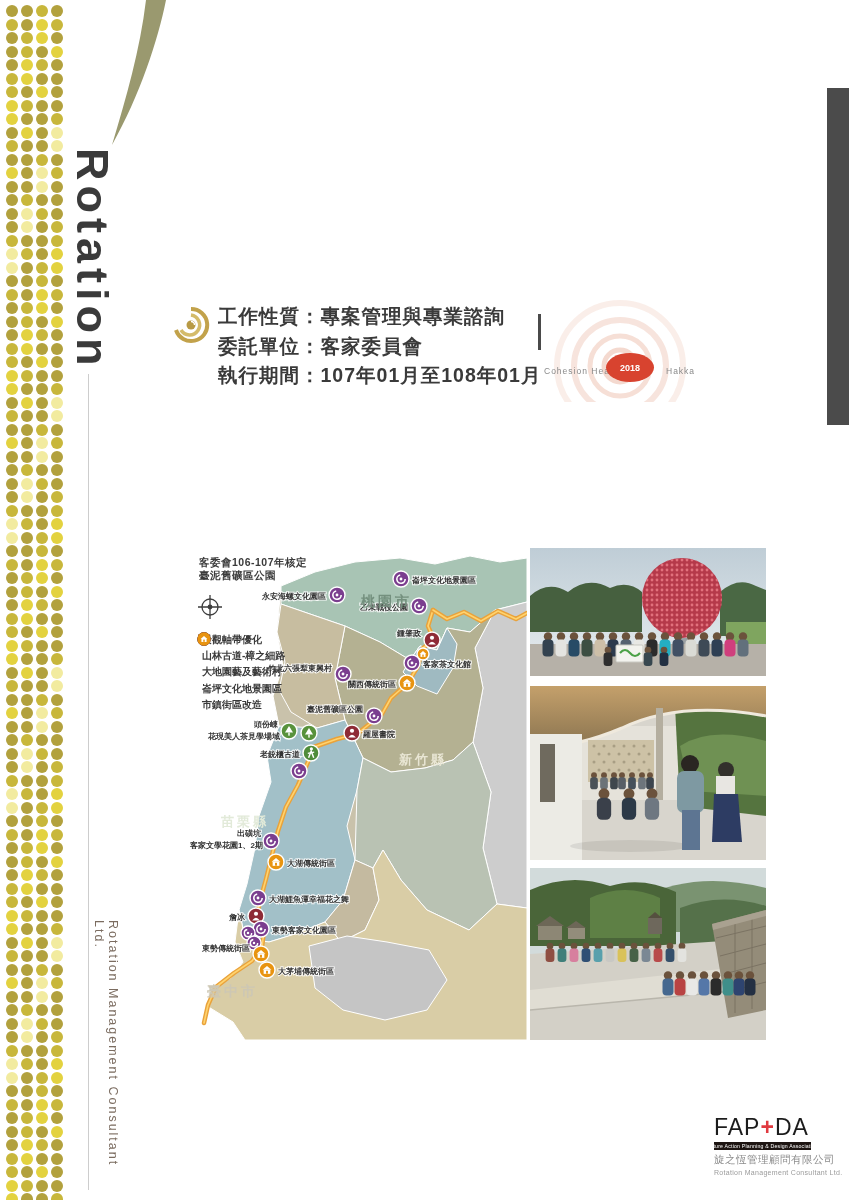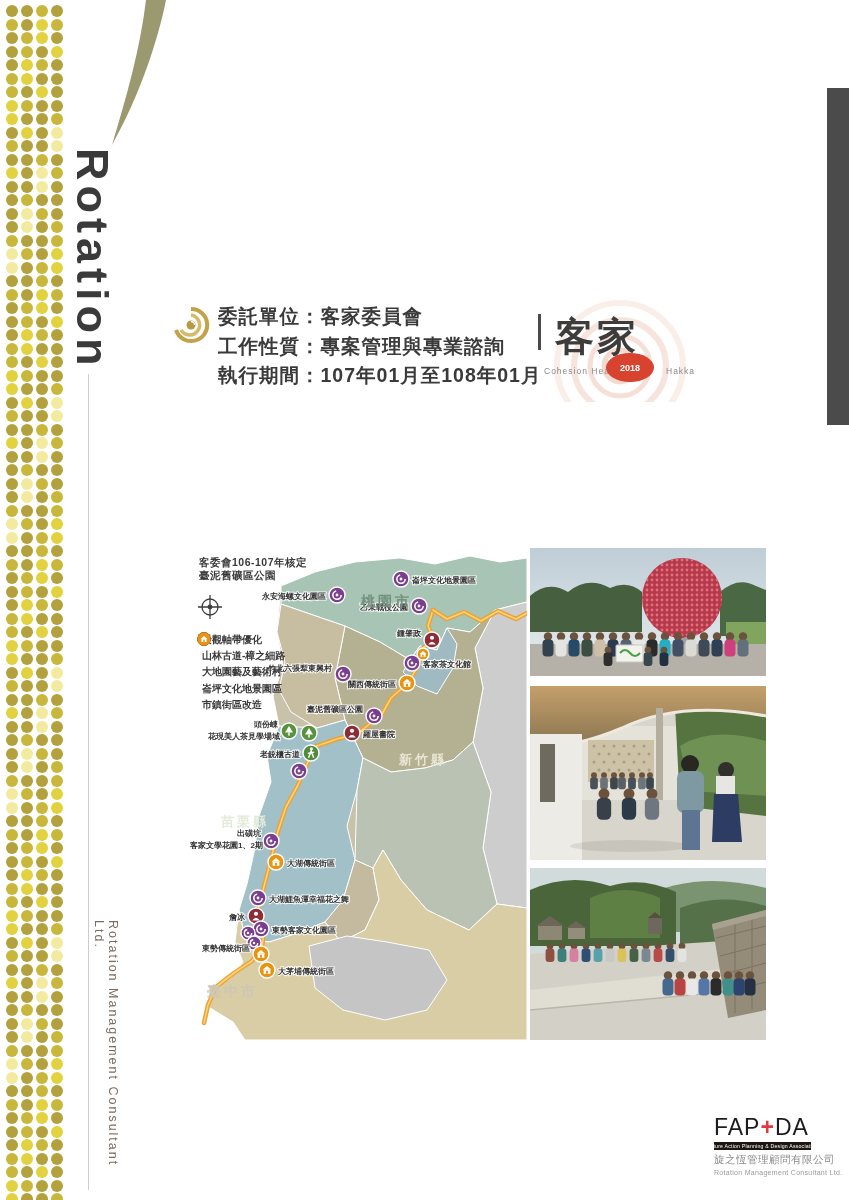--- a/index.html
+++ b/index.html
@@ -445,37 +445,36 @@
 
 
   <svg id="info-icon" width="38" height="38" viewBox="0 0 38 38">
     <circle cx="19" cy="19" r="17" fill="#ffffff"></circle>
     <path d="M19,3 A16,16 0 1 1 4,24" stroke="#c2a24b" stroke-width="4" fill="none"></path>
     <path d="M19,9 A10,10 0 1 1 9,24" stroke="#d4bb6a" stroke-width="3.5" fill="none"></path>
     <circle cx="19" cy="19" r="4.5" fill="#b89a45"></circle>
     <path d="M19,15.5 A3.5,3.5 0 0 1 22.5,19" stroke="#fff" stroke-width="1.4" fill="none"></path>
   </svg>
   <div id="info-rows">
+      <div class="info-line"><span>工作性質</span><span>：</span><span>專案管理與專業諮詢</span></div>
       <div class="info-line"><span>委託單位</span><span>：</span><span>客家委員會</span></div>
-      <div class="info-line"><span>工作性質</span><span>：</span><span>專案管理與專業諮詢</span></div>
       <div class="info-line"><span>執行期間</span><span>：</span><span>107年01月至108年01月</span></div>
     </div>
 
   <div id="campaign">
     <svg class="arcs" width="280" height="104" viewBox="0 0 280 104">
       <g fill="none" stroke="#f4d9cf">
         <circle cx="92" cy="68" r="16" stroke-width="5"></circle>
         <circle cx="92" cy="68" r="30" stroke-width="5" opacity=".85"></circle>
         <circle cx="92" cy="68" r="46" stroke-width="6" opacity=".7"></circle>
         <circle cx="92" cy="68" r="63" stroke-width="6" opacity=".45"></circle>
       </g>
     </svg>
     <div class="wordrow">
       <div class="vline"></div>
-      <span class="cw">客家</span>
     </div>
     <span class="sub" id="sub-left">Cohesion Heart</span>
     <div id="year-dot" style="background: rgb(216, 67, 47);">2018</div>
     <span class="sub" id="sub-right">Hakka</span>
   </div>
 
 
   <div id="map-panel">
     <svg width="342" height="492" viewBox="0 0 342 492">
       <g stroke="#ffffff" stroke-width="1" stroke-linejoin="round">

